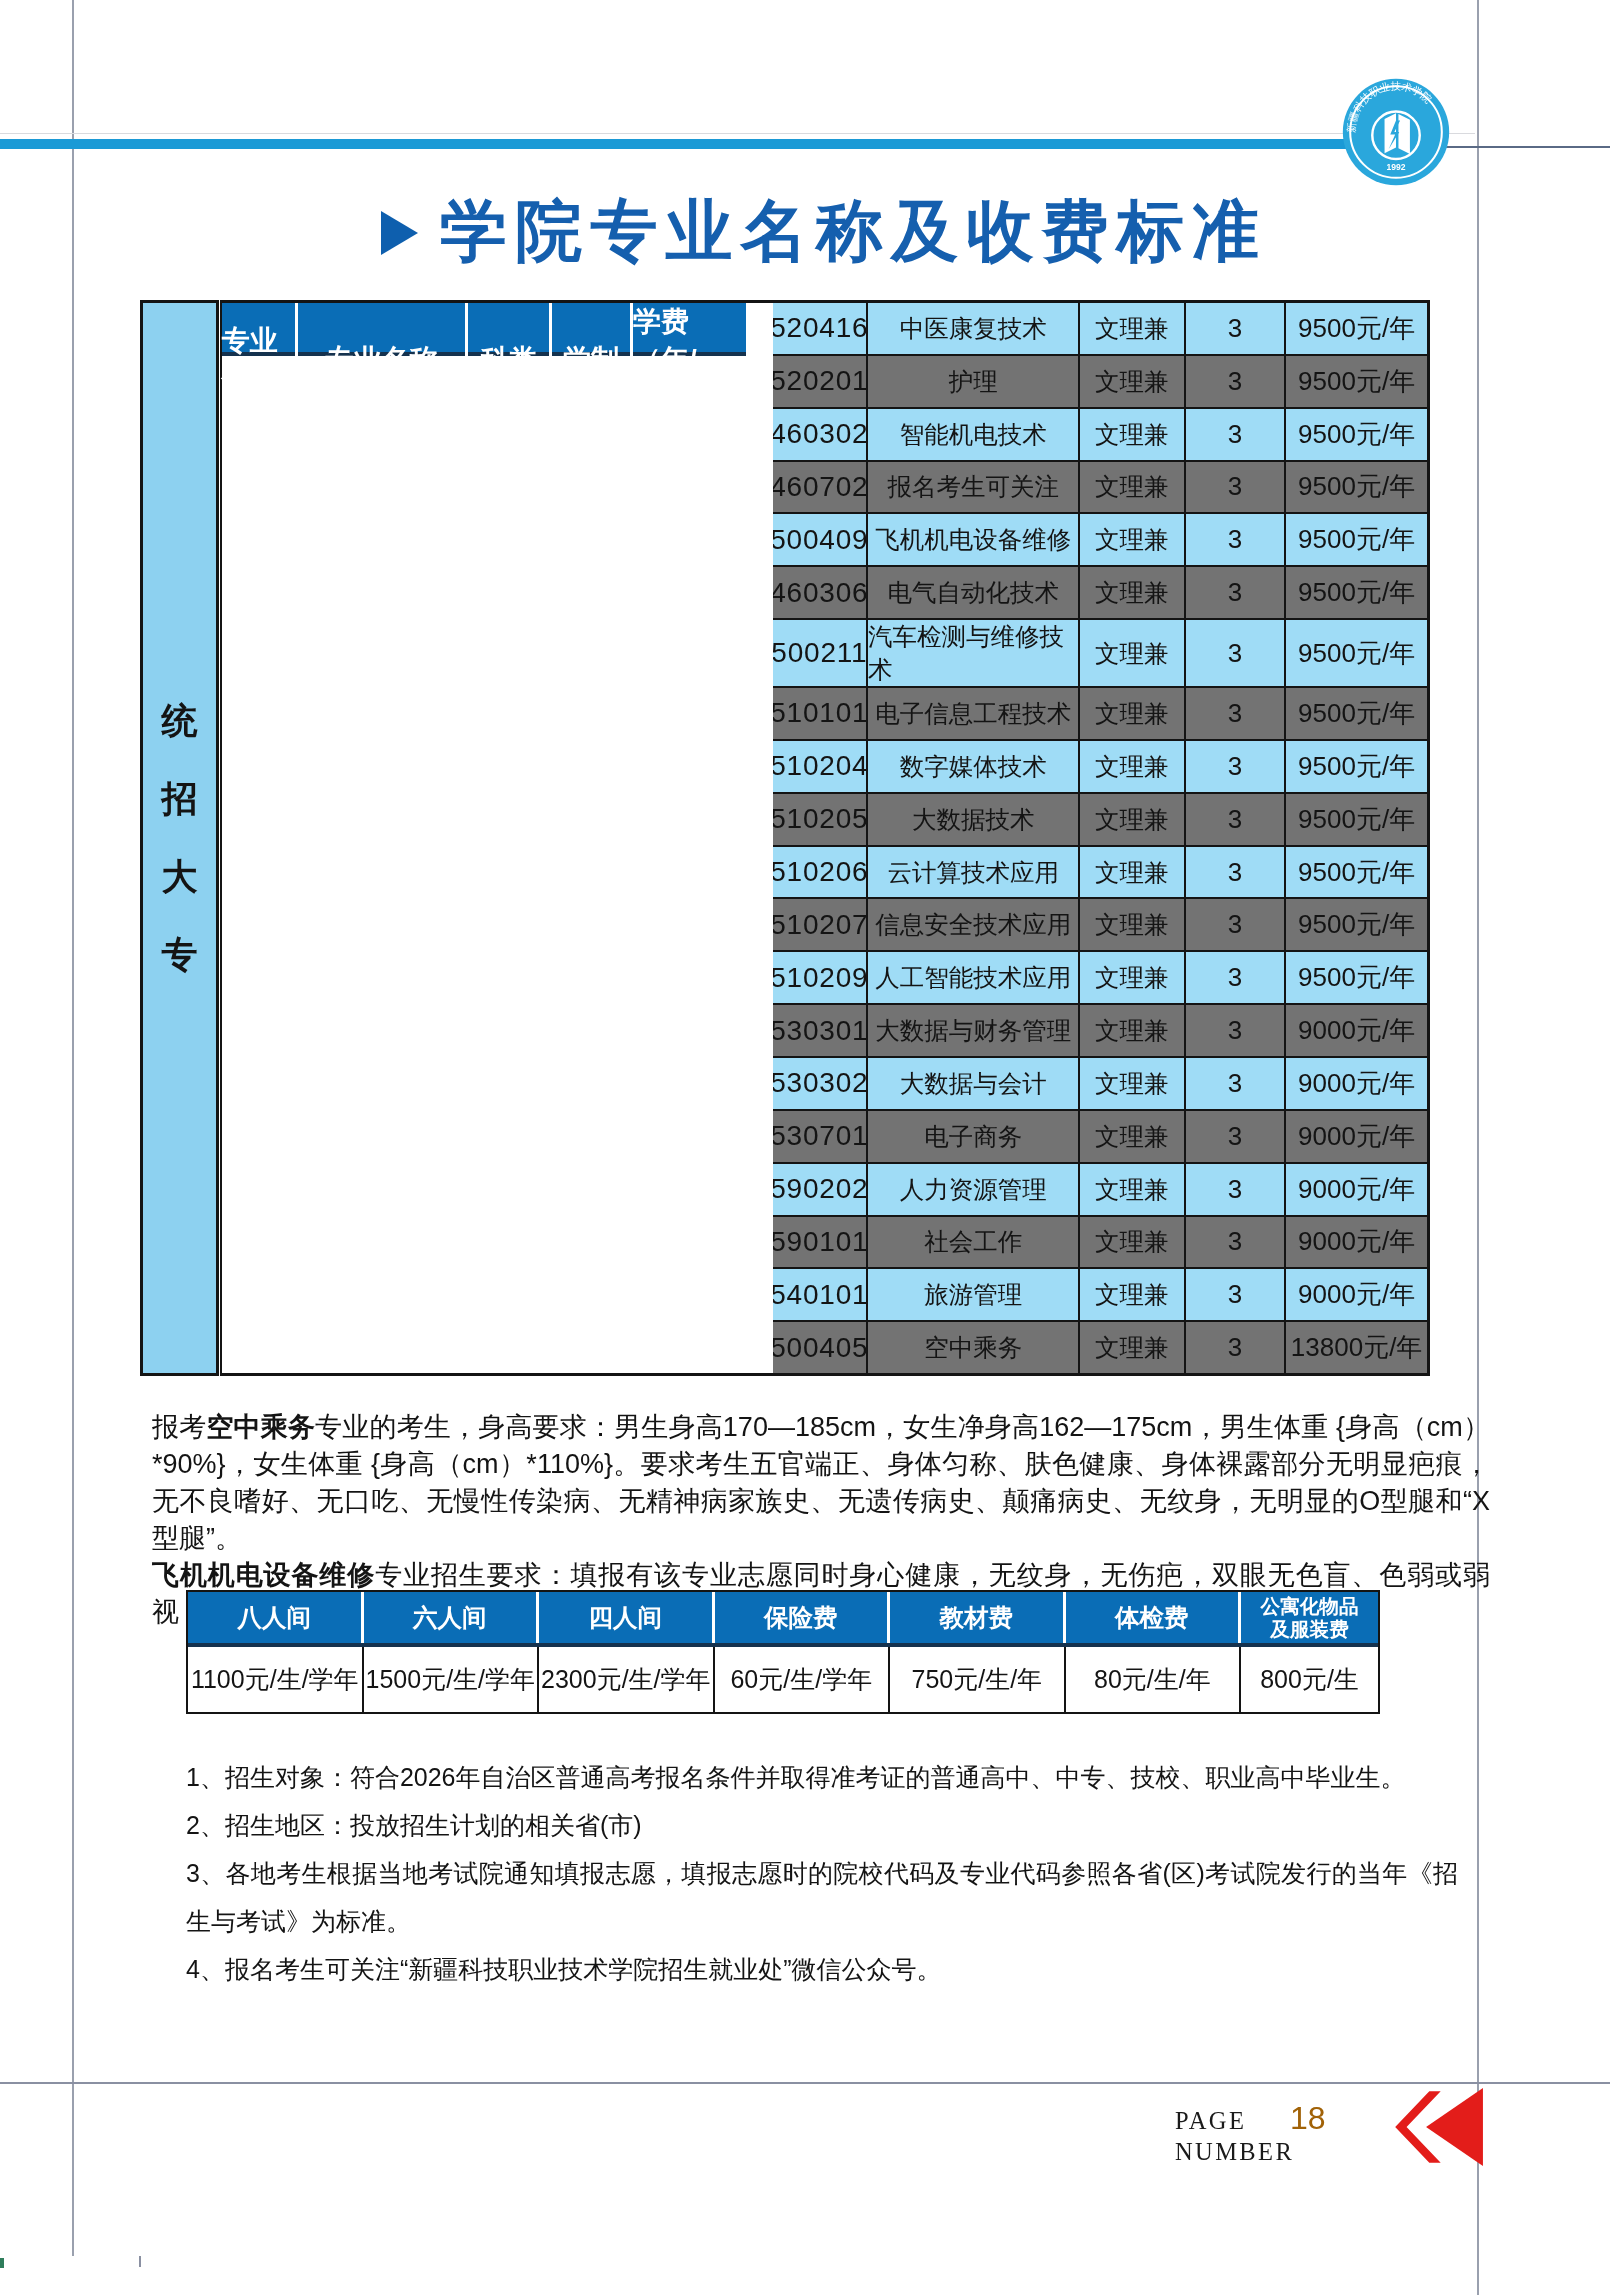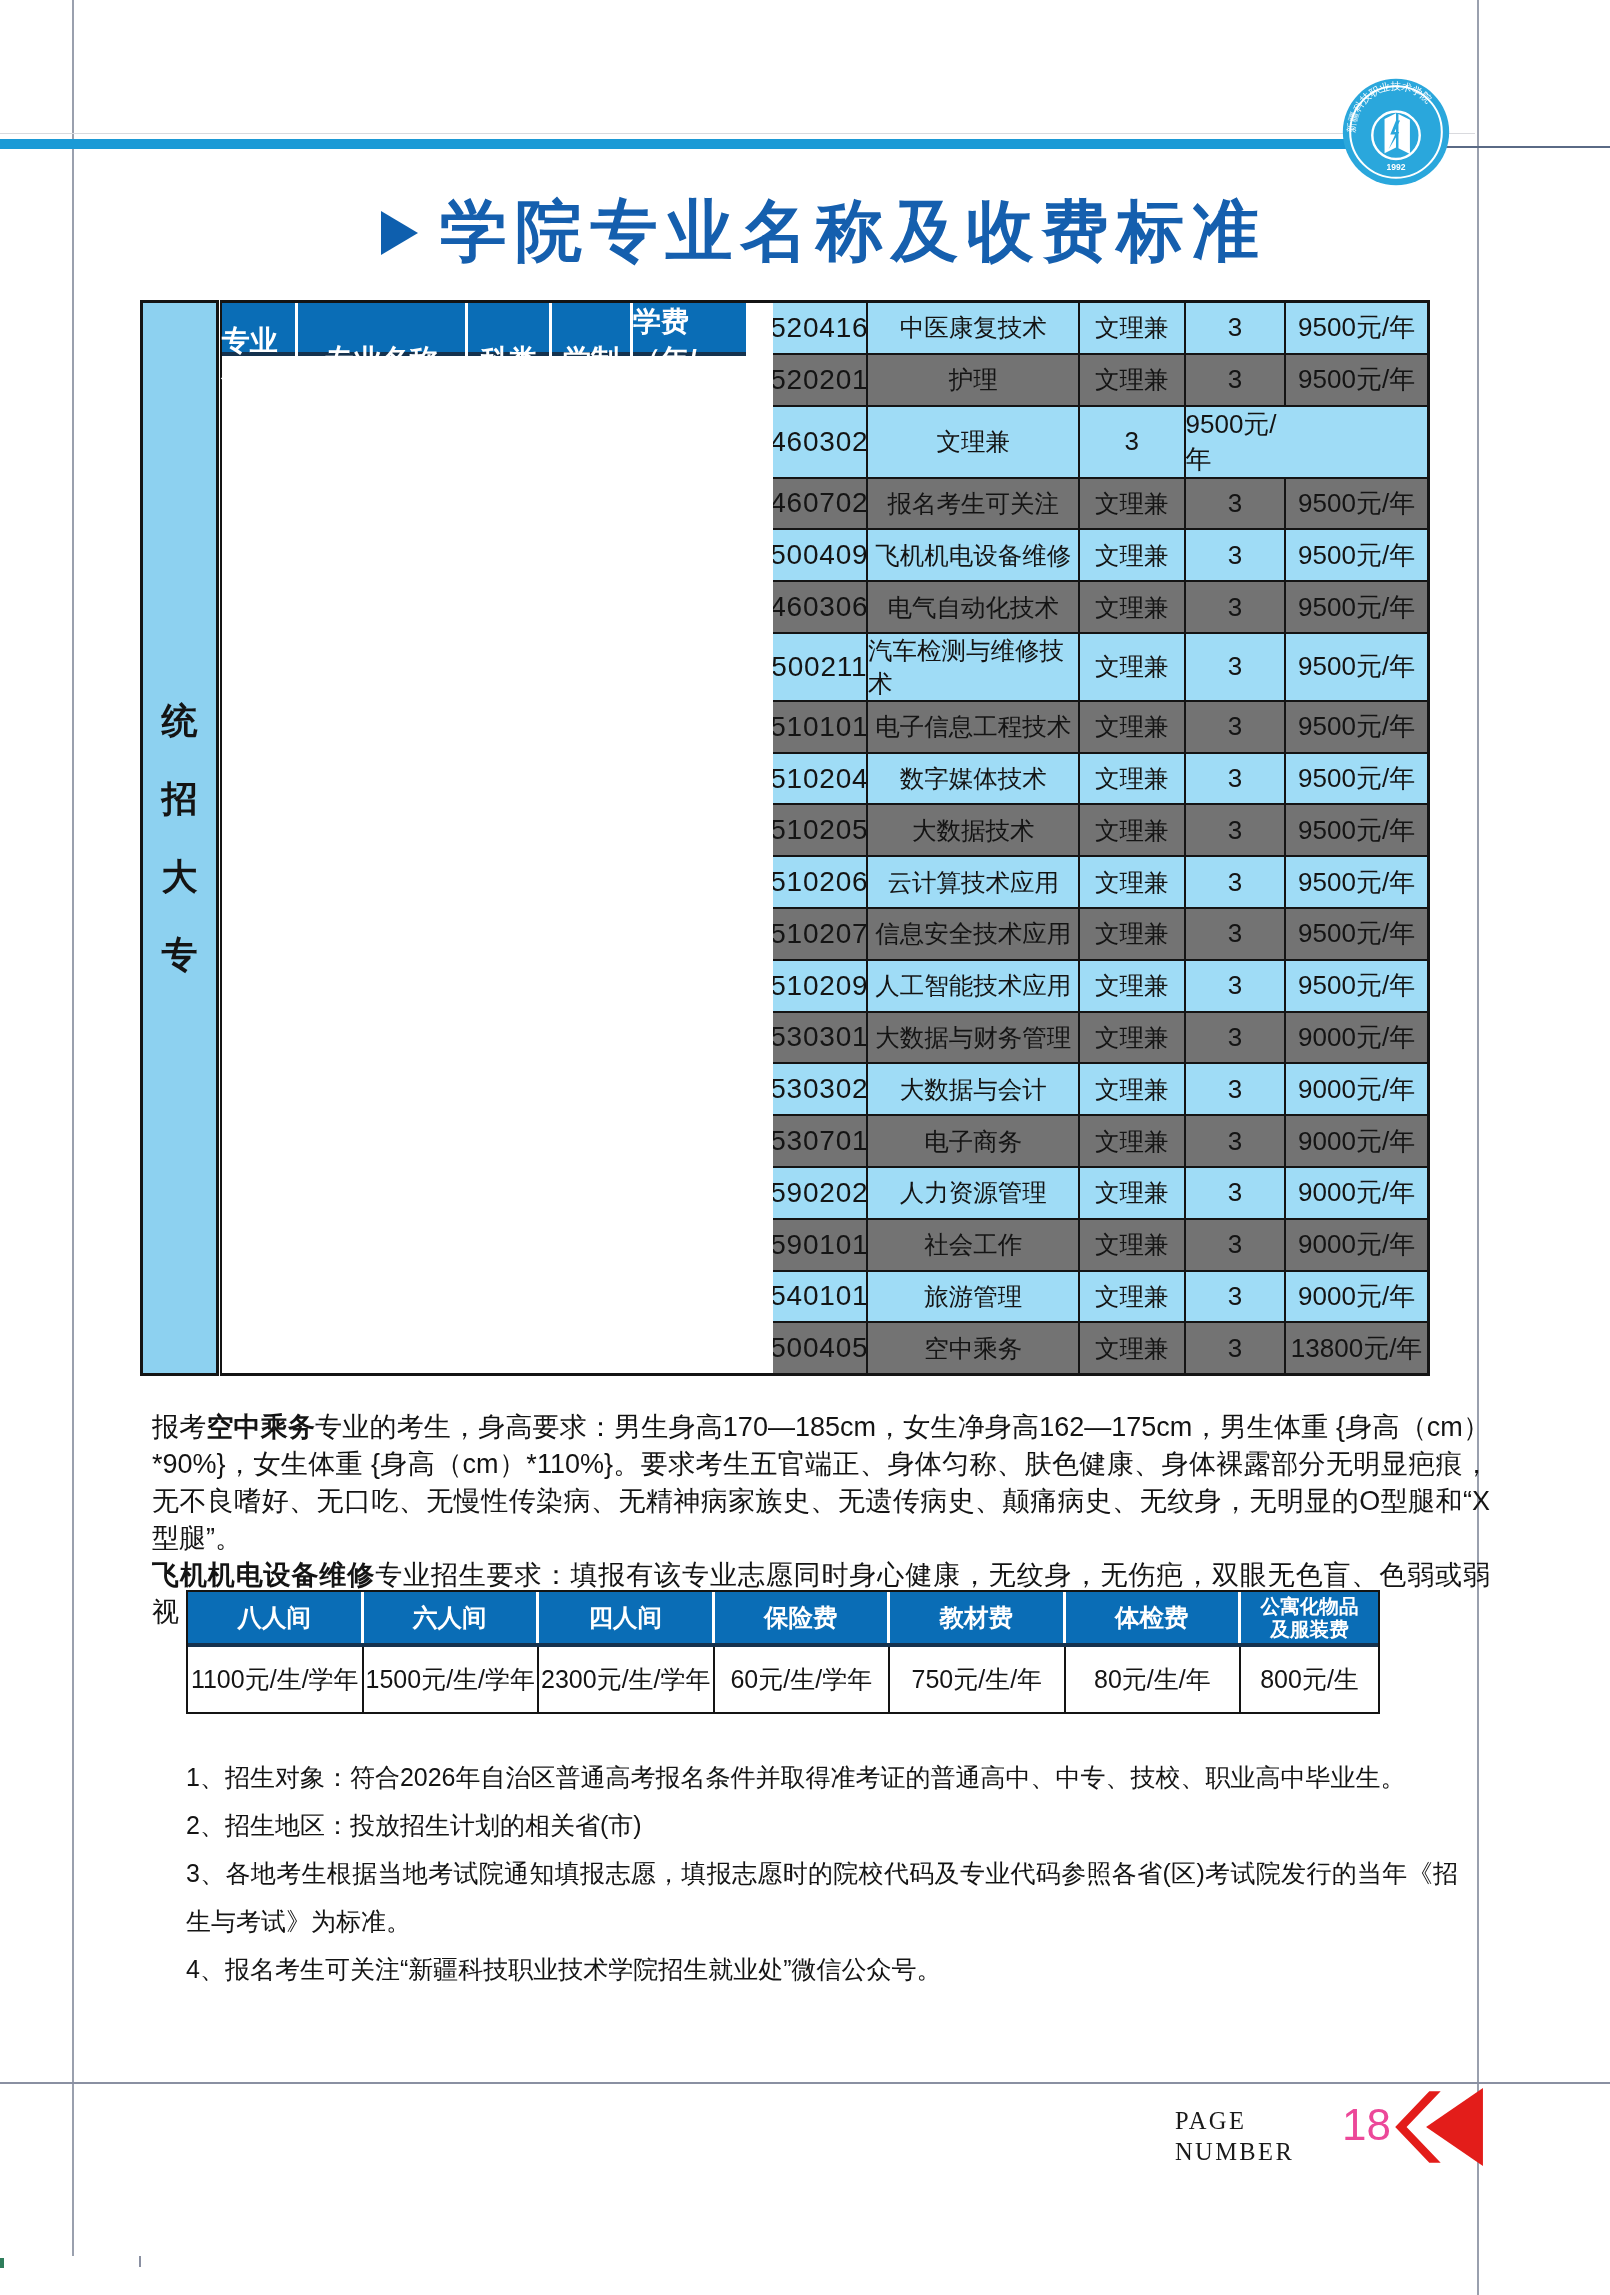--- a/index.html
+++ b/index.html
@@ -65,21 +65,21 @@
               border-right:2.4px solid #141414;white-space:nowrap;}
   .frow .cell:last-child{border-right:none;}
 
   
   .nlist{position:absolute;left:186px;top:1753px;width:1272px;font-size:25px;line-height:48px;color:#141414;}
   .nlist div{margin:0;text-align:justify;}
 
   
   .pagenum-label{position:absolute;left:1175px;top:2105px;font-family:"Liberation Serif",serif;
                  font-size:24.5px;line-height:31px;letter-spacing:2.4px;color:#1a1a1a;}
-  .pagenum-value{position:absolute;left:1342px;top:2100px;font-size:44px;color:#ec4899;}
+  .pagenum-value{position:absolute;left:1290px;top:2100px;font-size:32px;color:#a16207;}
   .arrows{position:absolute;left:1387px;top:2088px;}
 </style>
 </head>
 <body>
 
 <div class="page">
 
   <div class="vline-left"></div>
   <div class="vline-right"></div>
   <div class="hline-faint"></div>
@@ -134,20 +134,21 @@
           </div>
           <div class="mrow white">
             <div class="cell code">520201</div>
             <div class="cell">护理</div>
             <div class="cell">文理兼</div>
             <div class="cell num">3</div>
             <div class="cell num">9500元/年</div>
           </div>
           <div class="mrow blue">
             <div class="cell code">460302</div>
+            <div class="cell">智能机电技术</div>
             <div class="cell">文理兼</div>
             <div class="cell num">3</div>
             <div class="cell num">9500元/年</div>
           </div>
           <div class="mrow white">
             <div class="cell code">460702</div>
             <div class="cell">报名考生可关注</div>
             <div class="cell">文理兼</div>
             <div class="cell num">3</div>
             <div class="cell num">9500元/年</div>

